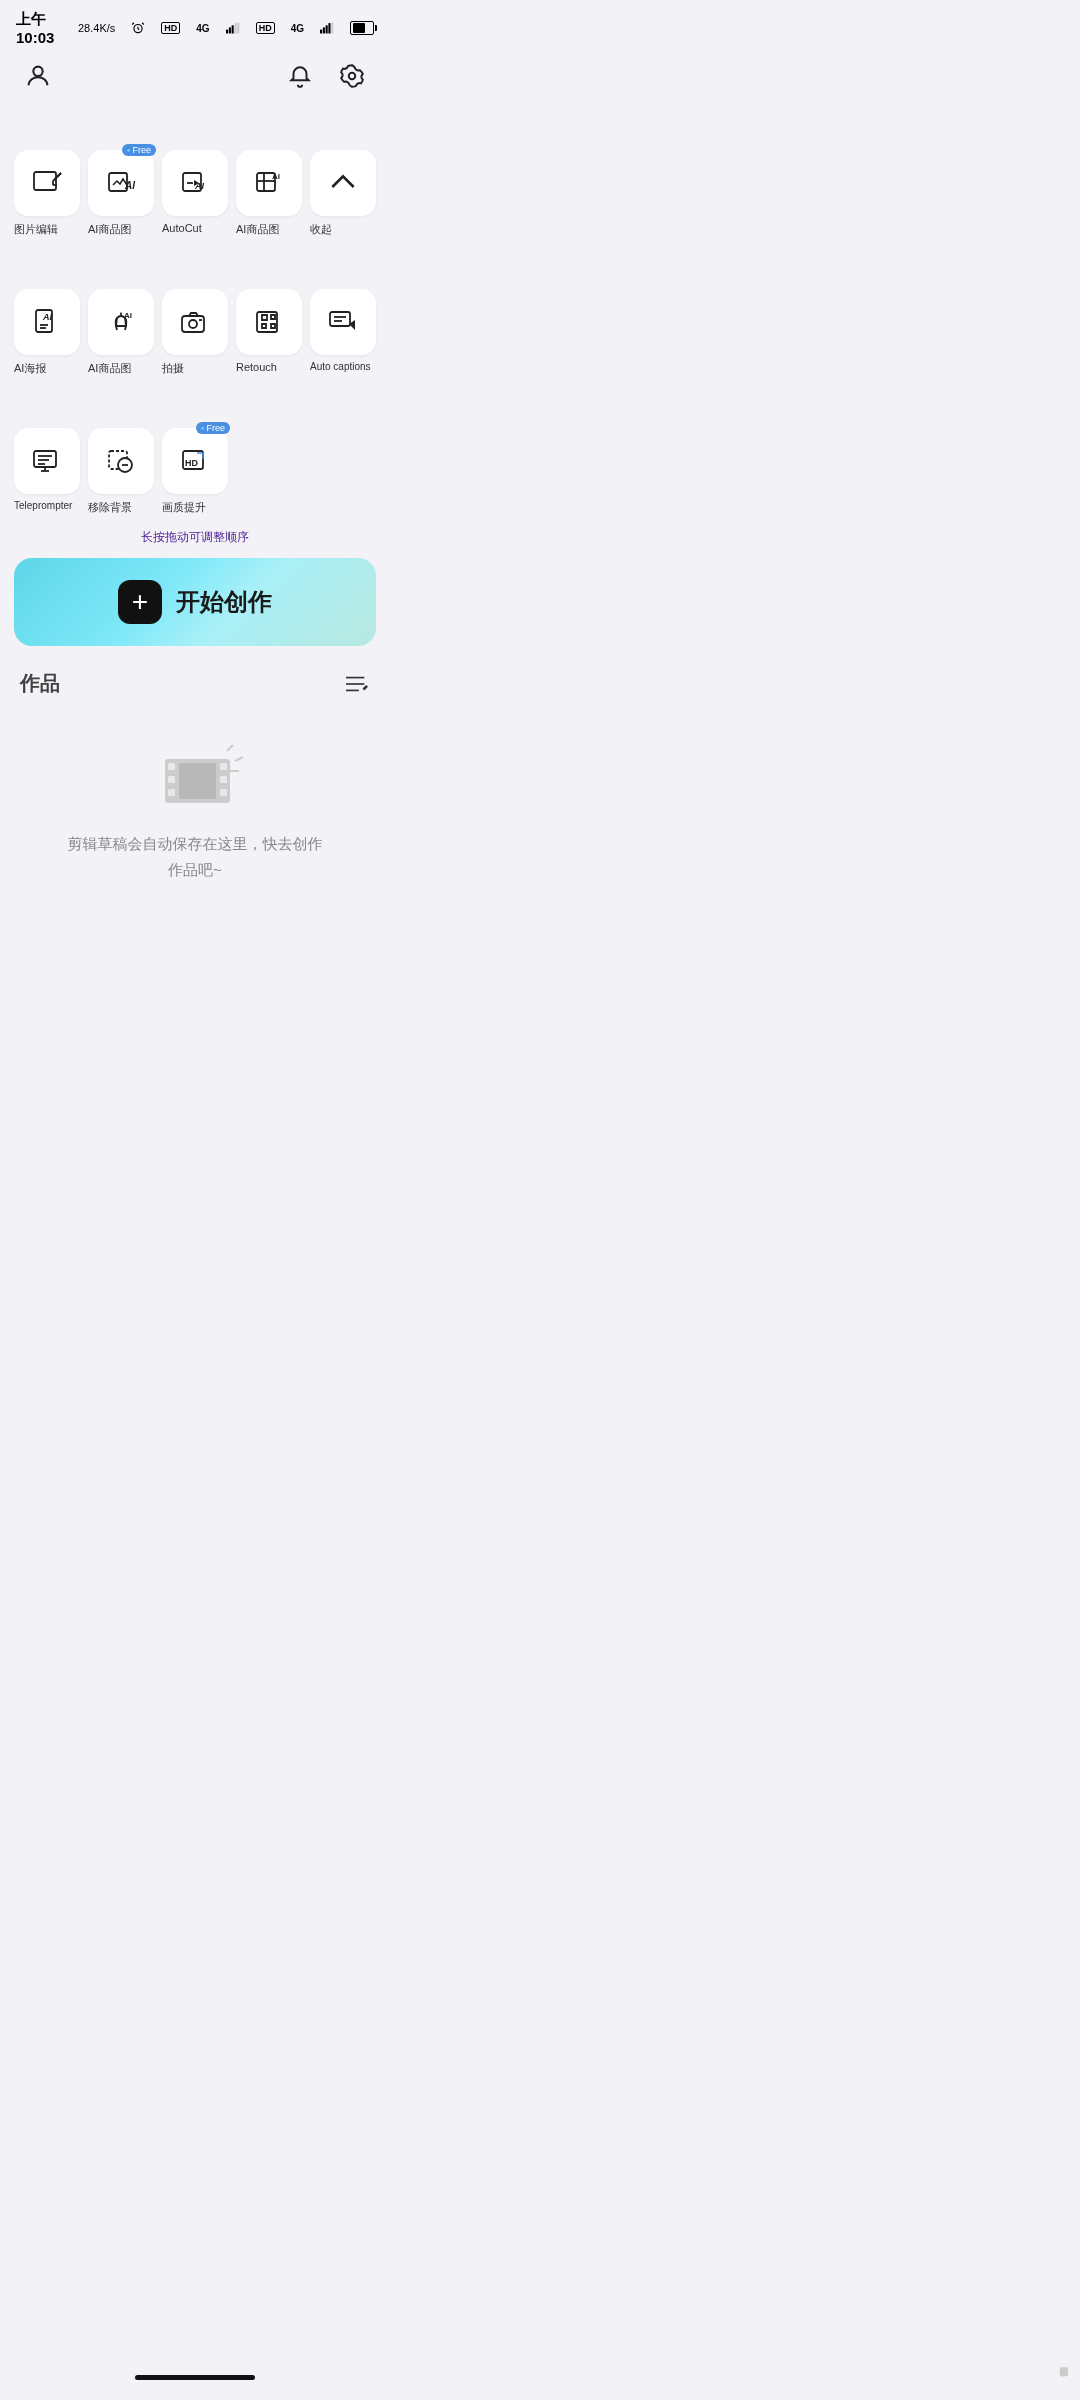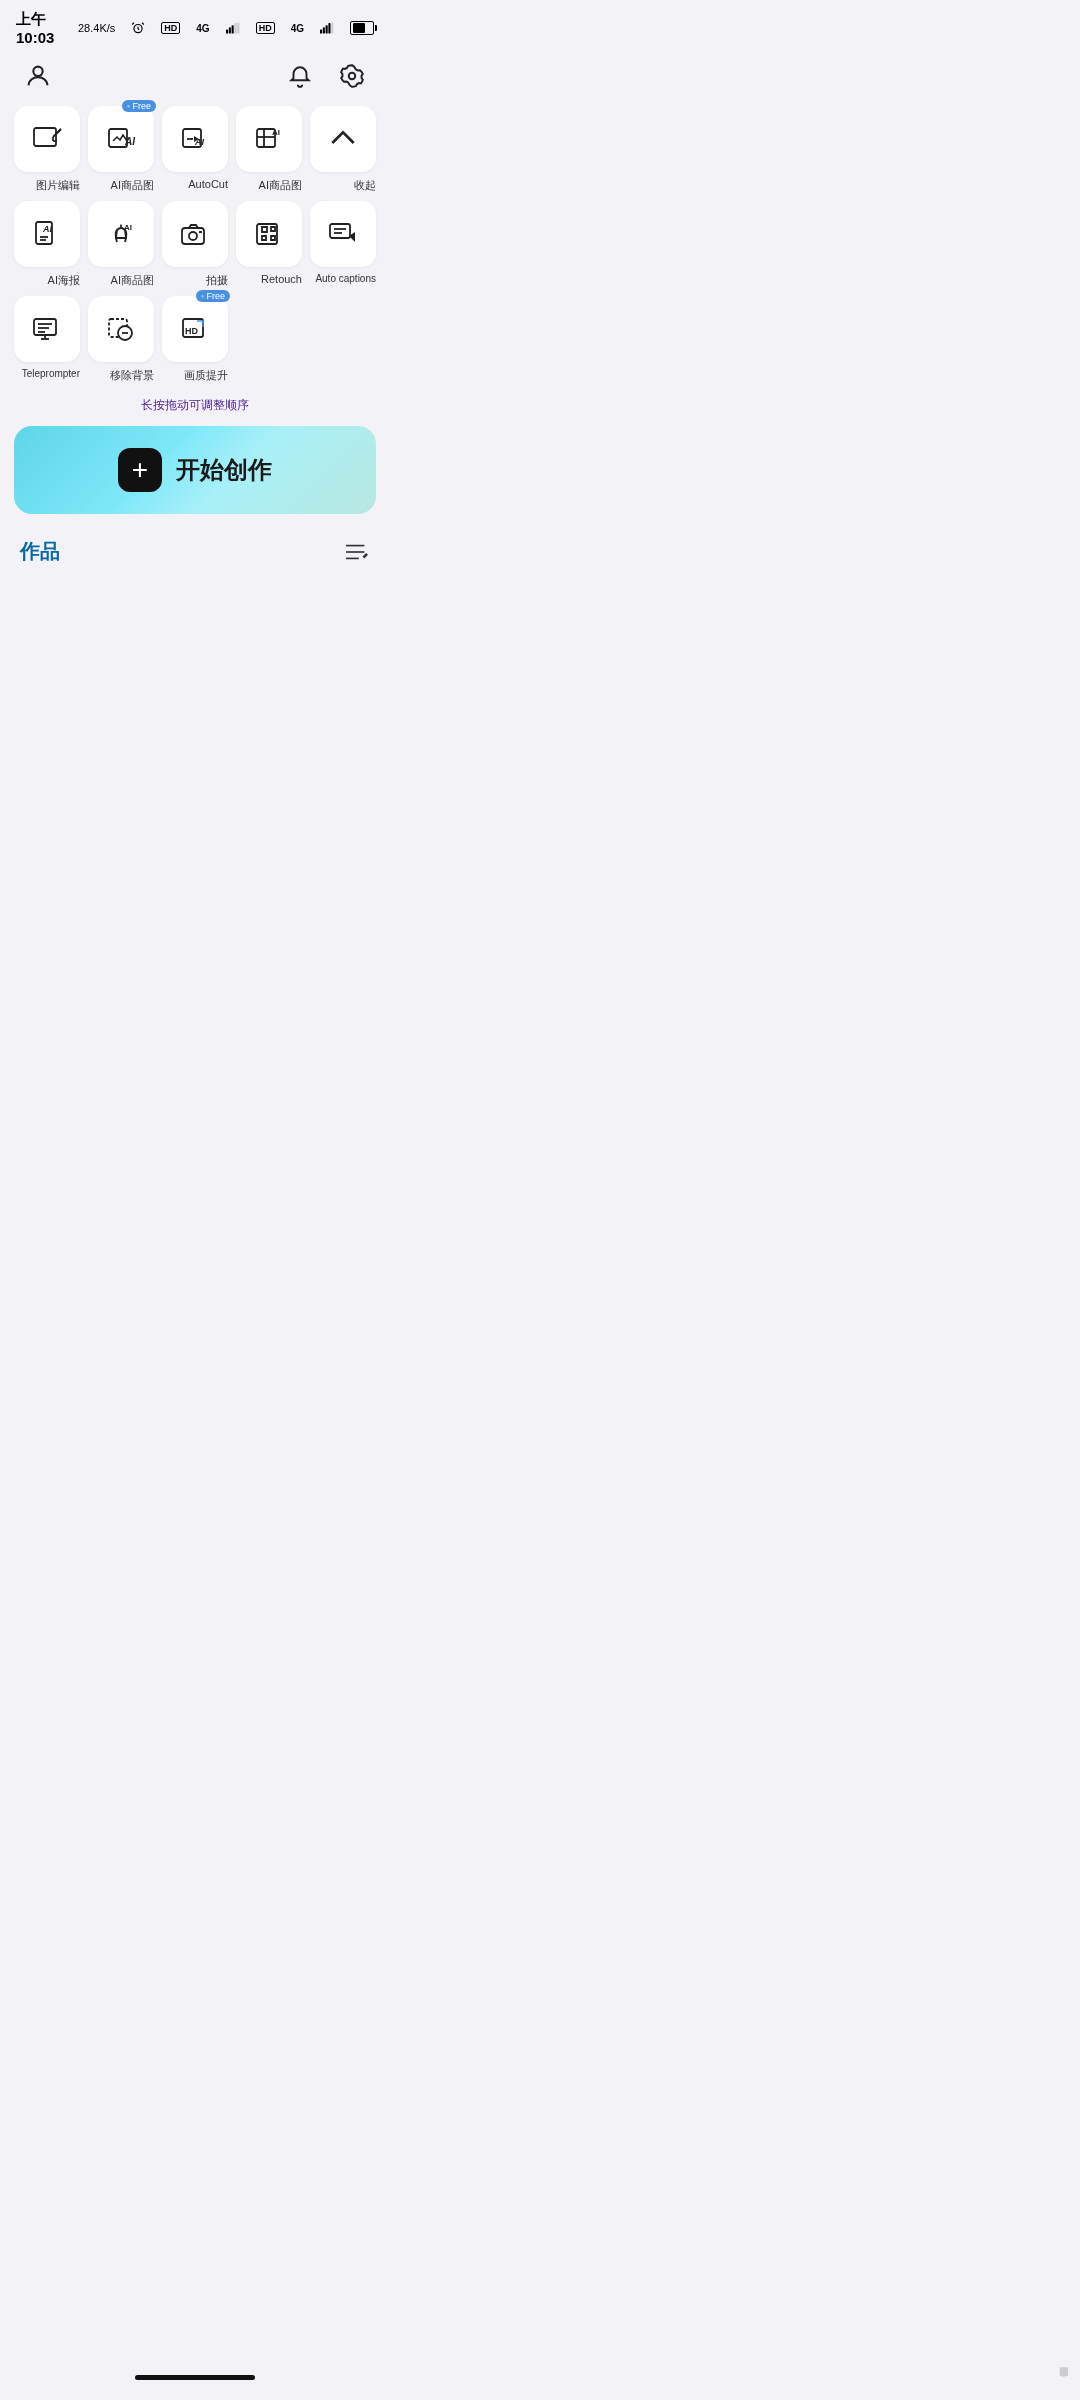--- a/index.html
+++ b/index.html
@@ -93,23 +93,24 @@
     }
     .tools-grid {
       display: grid;
       grid-template-columns: repeat(5, 1fr);
       gap: 8px;
       margin-bottom: 8px;
     }
     .tool-item {
       display: flex;
       flex-direction: column;
-      align-items: flex-end;
+      align-items: flex-start;
       gap: 6px;
       cursor: pointer;
+      margin-top: 44px;
     }
     .tool-icon-box {
       width: 66px;
       height: 66px;
       background: #fff;
       border-radius: 14px;
       display: flex;
       align-items: center;
       justify-content: center;
       position: relative;
@@ -195,21 +196,21 @@
     }
     .works-header {
       display: flex;
       justify-content: space-between;
       align-items: center;
       margin-bottom: 24px;
     }
     .works-title {
       font-size: 20px;
       font-weight: 700;
-      color: #0369a1;
+      color: #404040;
     }
     .works-sort-icon {
       cursor: pointer;
       display: flex;
       align-items: center;
     }
 
     
     .empty-state {
       display: flex;
@@ -502,19 +503,45 @@
     <div class="works-sort-icon">
       <svg width="26" height="22" viewBox="0 0 28 24" fill="none" stroke="#333" stroke-width="1.8">
         <line x1="2" y1="5" x2="22" y2="5"></line>
         <line x1="2" y1="12" x2="22" y2="12"></line>
         <line x1="2" y1="19" x2="16" y2="19"></line>
         <path d="M20 17 L24 13 L26 15 L22 19 Z" fill="#333" stroke="none"></path>
       </svg>
     </div>
   </div>
 
+  <div class="empty-state">
+
+    <div class="film-icon-wrap">
+      <svg width="90" height="80" viewBox="0 0 90 80" fill="none">
+
+        <line x1="72" y1="10" x2="78" y2="4" stroke="#ccc" stroke-width="2"></line>
+        <line x1="80" y1="20" x2="88" y2="16" stroke="#ccc" stroke-width="2"></line>
+        <line x1="75" y1="30" x2="84" y2="30" stroke="#ccc" stroke-width="2"></line>
+
+        <rect x="10" y="18" width="65" height="44" rx="3" fill="#ccc"></rect>
+
+        <rect x="13" y="22" width="7" height="7" rx="1" fill="#e8e8e8"></rect>
+        <rect x="13" y="35" width="7" height="7" rx="1" fill="#e8e8e8"></rect>
+        <rect x="13" y="48" width="7" height="7" rx="1" fill="#e8e8e8"></rect>
+
+        <rect x="65" y="22" width="7" height="7" rx="1" fill="#e8e8e8"></rect>
+        <rect x="65" y="35" width="7" height="7" rx="1" fill="#e8e8e8"></rect>
+        <rect x="65" y="48" width="7" height="7" rx="1" fill="#e8e8e8"></rect>
+
+        <rect x="24" y="22" width="37" height="36" rx="2" fill="#b8b8b8"></rect>
+      </svg>
+    </div>
+    <p class="empty-text">
+      <span>剪辑草稿会自动保存在这里，快去创作<br>作品吧~</span>
+    </p>
+  </div>
 </div>
 
 <div class="bottom-bar">
   <div class="home-indicator"></div>
 </div>
 
 <div class="watermark">图片字幕拍会小鲜彩虹</div>
 
 </body></html>

